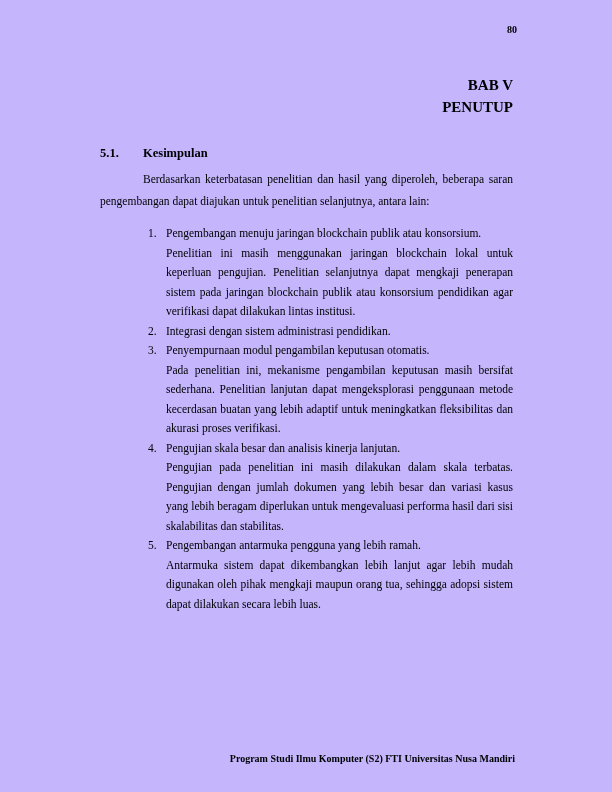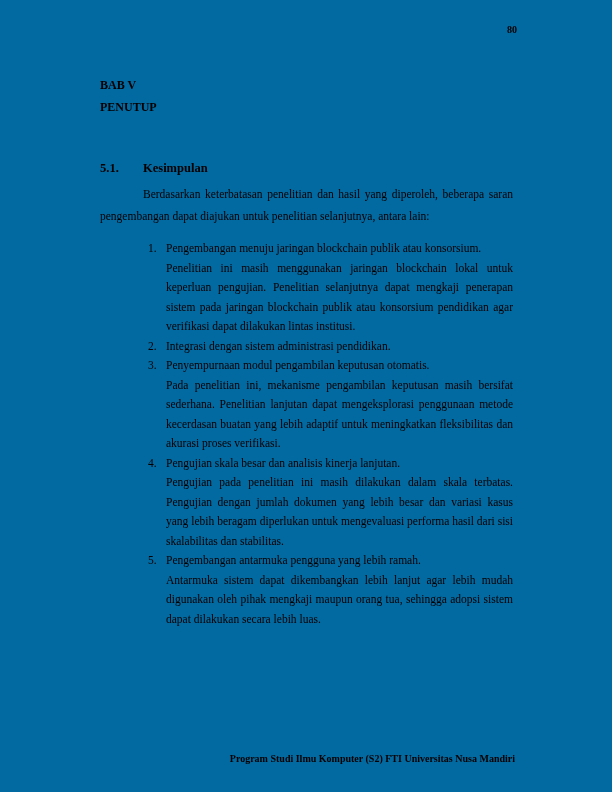--- a/index.html
+++ b/index.html
@@ -5,47 +5,47 @@
   html, body {
     margin: 0;
     padding: 0;
     background: #e8e8e8;
   }
   .page {
     position: relative;
     width: 612px;
     height: 792px;
     margin: 0 auto;
-    background: #0369a1;
+    background: #c4b5fd;
     font-family: "Liberation Serif", serif;
     color: #000000;
     overflow: hidden;
   }
   .page-number {
     position: absolute;
     top: 24px;
     right: 95px;
     font-size: 10px;
     font-weight: bold;
   }
   .content {
     position: absolute;
     left: 100px;
     top: 74px;
     width: 413px;
   }
   .chapter-title {
-    text-align: left;
+    text-align: right;
     font-weight: bold;
-    font-size: 12px;
+    font-size: 15px;
     line-height: 22px;
   }
   .section-heading {
     display: flex;
-    margin-top: 40px;
+    margin-top: 25px;
     font-weight: bold;
     font-size: 12.5px;
     line-height: 20px;
   }
   .section-number {
     width: 43px;
     flex-shrink: 0;
   }
   .intro {
     margin-top: 6px;

